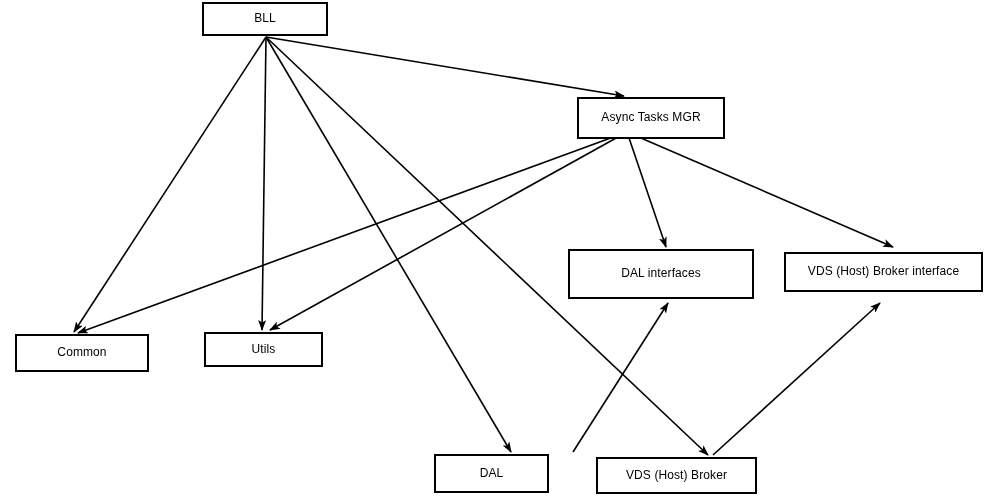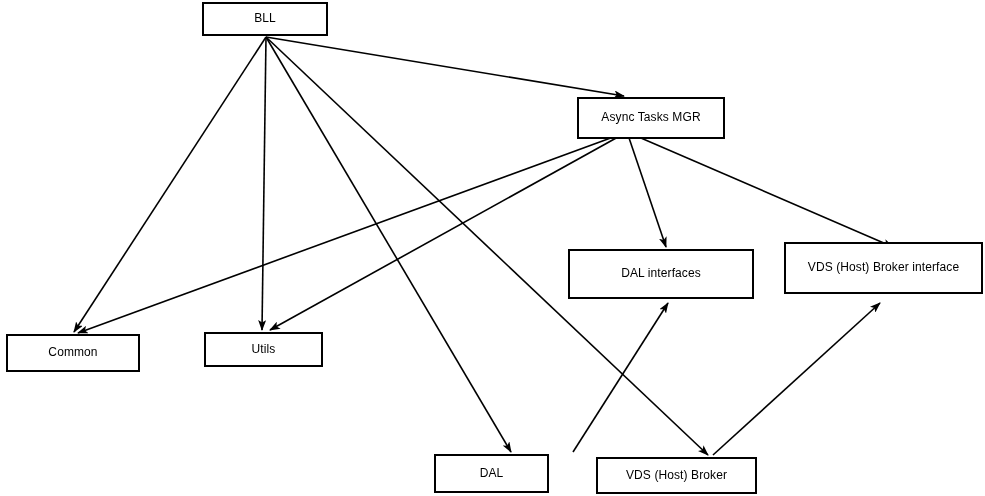--- a/index.html
+++ b/index.html
@@ -75,25 +75,25 @@
   </div>
 
   <div class="node" style="left: 553px; top: 97px; width: 148px; height: 42px; margin-left: 24px;">
     <span class="node-label">Async Tasks MGR</span>
   </div>
 
   <div class="node" style="left: 568px; top: 249px; width: 186px; height: 50px;">
     <span class="node-label">DAL interfaces</span>
   </div>
 
-  <div class="node" style="left: 784px; top: 242px; width: 199px; height: 52px;">
+  <div class="node" style="left: 784px; top: 252px; width: 199px; height: 40px;">
     <span class="node-label">VDS (Host) Broker interface</span>
   </div>
 
-  <div class="node" style="left: 6px; top: 334px; width: 134px; height: 38px;">
+  <div class="node" style="left: 15px; top: 334px; width: 134px; height: 38px;">
     <span class="node-label">Common</span>
   </div>
 
   <div class="node" style="left: 204px; top: 332px; width: 119px; height: 35px;">
     <span class="node-label">Utils</span>
   </div>
 
   <div class="node" style="left: 434px; top: 454px; width: 115px; height: 39px;">
     <span class="node-label">DAL</span>
   </div>

